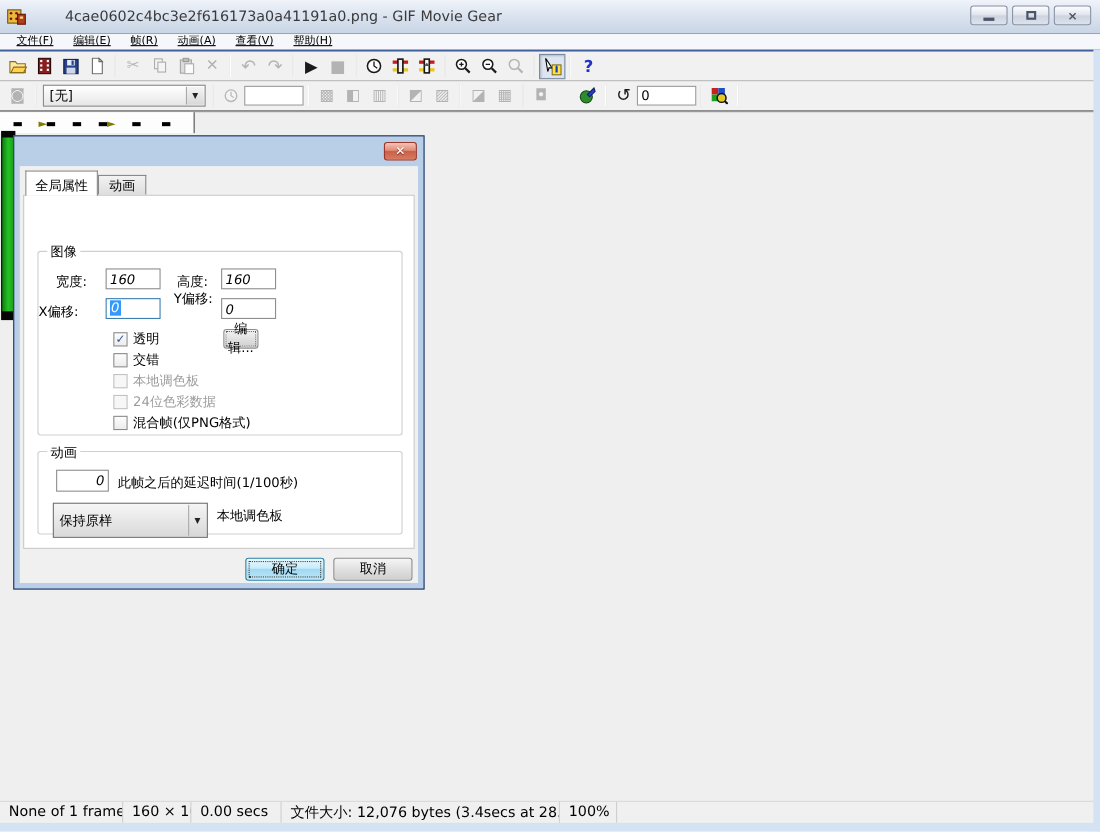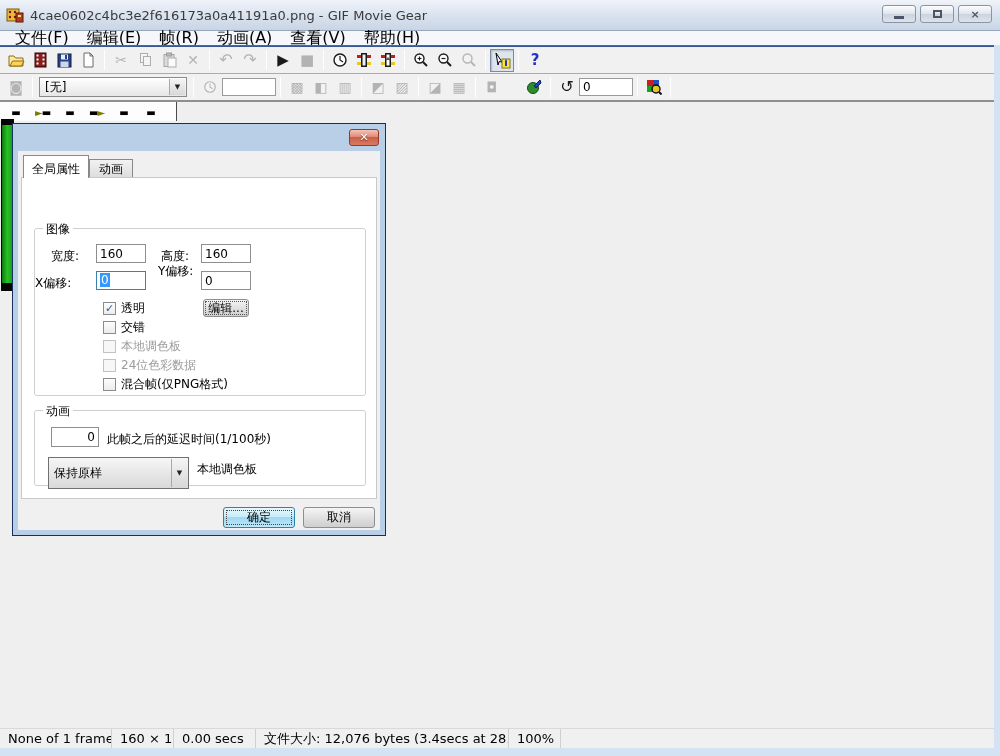--- a/index.html
+++ b/index.html
@@ -3,34 +3,34 @@
 <meta charset="utf-8">
 <style>
   * { box-sizing: border-box; margin: 0; padding: 0; }
   html,body { width:1000px; height:756px; overflow:hidden; }
   body { font-family:"DejaVu Sans","Liberation Sans",sans-serif; font-size:12px; color:#000;
          background:#efefef; position:relative; }
 
   
   .titlebar { position:absolute; left:0; top:0; width:1000px; height:31px;
     background:linear-gradient(#f0f4fa,#d8e1ee 55%,#c9d5e5); border-bottom:1px solid #97a5ba;
-    display:flex; align-items:center; padding-left:6px; }
+    display:flex; align-items:center; padding-left:6px;gap:29px; }
   .app-icon { width:18px; height:16px; margin-right:6px; }
   .title-text { font-size:13px; color:#3a3a3a; }
   .win-controls { position:absolute; right:8px; top:5px; display:flex; gap:4px; }
   .win-btn { width:34px; height:18px; border:1px solid #8b94a5; border-radius:3px;
     background:linear-gradient(#fdfdfe,#dfe4ec 50%,#ccd3df 51%,#dde3ec);
     display:flex; align-items:center; justify-content:center; font-size:11px; color:#4c5468;
     font-weight:bold; line-height:1; }
   .win-btn .mini { width:10px; height:3px; background:#4c5468; margin-top:7px; }
   .win-btn .rest { width:9px; height:8px; border:2px solid #4c5468; }
 
   .menubar { position:absolute; left:0; top:31px; width:1000px; height:14px;
     background:#f5f7fb; display:flex; align-items:center; padding-left:6px; }
-  .menu-item { padding:0 9px; height:14px; line-height:14px; font-size:16px; }
+  .menu-item { padding:0 9px; height:14px; line-height:14px; font-size:10px;text-decoration:underline; }
   .menu-blue-line { position:absolute; left:0; top:45px; width:1000px; height:2px;
     background:linear-gradient(#4f6fab,#30518c); }
 
   
   .toolbar { position:absolute; left:0; width:1000px; background:#f1f1f1;
     display:flex; align-items:center; padding-left:4px; }
   .tb1 { top:47px; height:27px; border-bottom:1px solid #ababab; }
   .tb2 { top:74px; height:27px; border-bottom:1px solid #8f8f8f; }
   .tb-btn { width:24px; height:23px; display:flex; align-items:center; justify-content:center;
     border:1px solid transparent; }
@@ -95,36 +95,36 @@
 
   .desc { position:absolute; left:8px; top:7px; width:342px; line-height:15px; font-size:12px; }
 
   .group { position:absolute; border:1px solid #cfcfcf; border-radius:3px; }
   .group .legend { position:absolute; left:8px; top:-8px; background:#fff; padding:0 3px; font-size:12px; }
   .g1 { left:12px; top:50px; width:332px; height:168px; }
   .g2 { left:12px; top:232px; width:332px; height:76px; }
 
   .lbl { position:absolute; font-size:12px; white-space:nowrap;text-align:right; }
   .field { position:absolute; width:50px; height:19px; border:1px solid #8e8e8e; background:#fff;
-    font-size:12px; padding:1px 3px; font-family:inherit; }
+    font-size:12px; padding:1px 3px; font-family:inherit;font-style:italic; }
   .field.focused { border:1px solid #3c7fb1; }
   .sel { background:#3399ff; color:#fff; padding:0 1px; }
   .num-right { text-align:right; }
 
   .cb-row { position:absolute; left:68px; height:16px; display:flex; align-items:center; }
   .cb { width:13px; height:13px; border:1px solid #8b8b8b; background:linear-gradient(#fdfdfd,#ececec);
     display:flex; align-items:center; justify-content:center; font-size:11px; line-height:1;
     color:#2c5aa0; font-weight:bold; }
   .cb.disabled { border-color:#c2c2c2; background:#f7f7f7; }
   .cb-row .cb-lbl { margin-left:5px; }
   .cb-row.disabled .cb-lbl { color:#9c9c9c; }
 
   .btn { border:1px solid #8e8e8e; border-radius:3px; background:linear-gradient(#f5f5f5,#dddddd 60%,#cfcfcf);
     font-size:12px; display:flex; align-items:center; justify-content:center; font-family:inherit; }
-  .edit-btn { position:absolute; left:168px; top:70px; width:46px; height:18px; outline:1px dotted #555; outline-offset:-3px; }
+  .edit-btn { position:absolute; left:168px; top:70px; width:32px; height:18px; outline:1px dotted #555; outline-offset:-3px; }
   .ok-btn { position:absolute; left:205px; top:356px; width:72px; height:21px;
     border:1px solid #2c83a9; background:linear-gradient(#e9f7fd,#c9ecfa 45%,#9fd9f3 50%,#bfe7f8);
     outline:1px dotted #444; outline-offset:-4px; }
   .cancel-btn { position:absolute; left:285px; top:356px; width:72px; height:21px; }
 
   .g2 .combo { position:absolute; left:13px; top:46px; width:141px; height:32px;
     background:linear-gradient(#f6f6f6,#d9d9d9); border-color:#707070; }
 
   svg { display:block; }
 </style>

